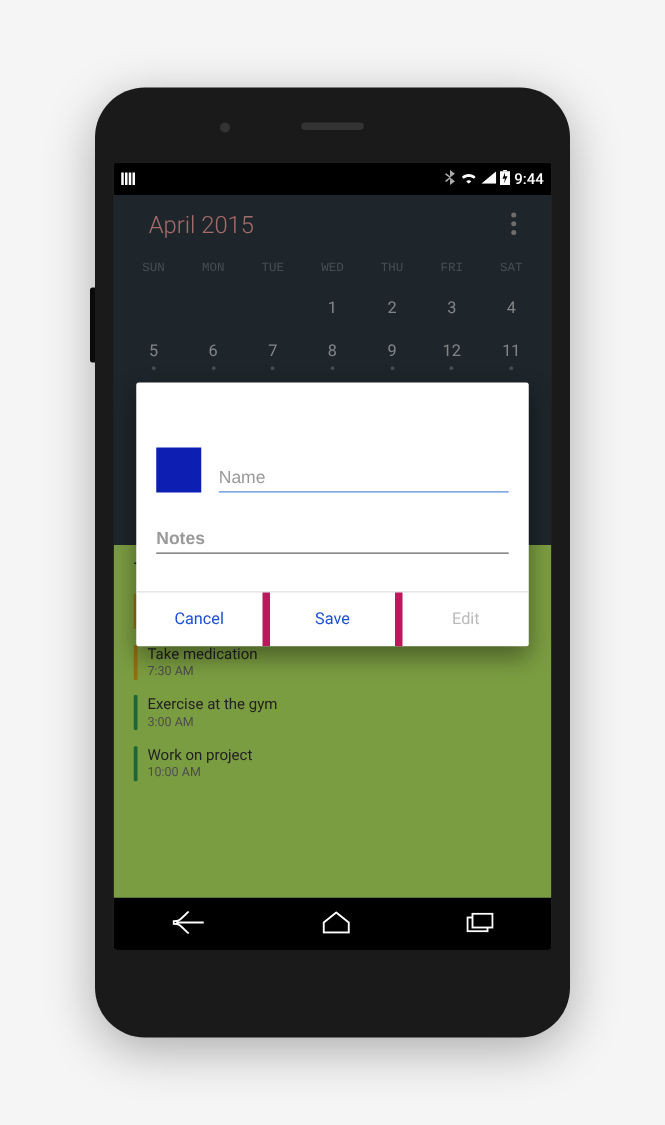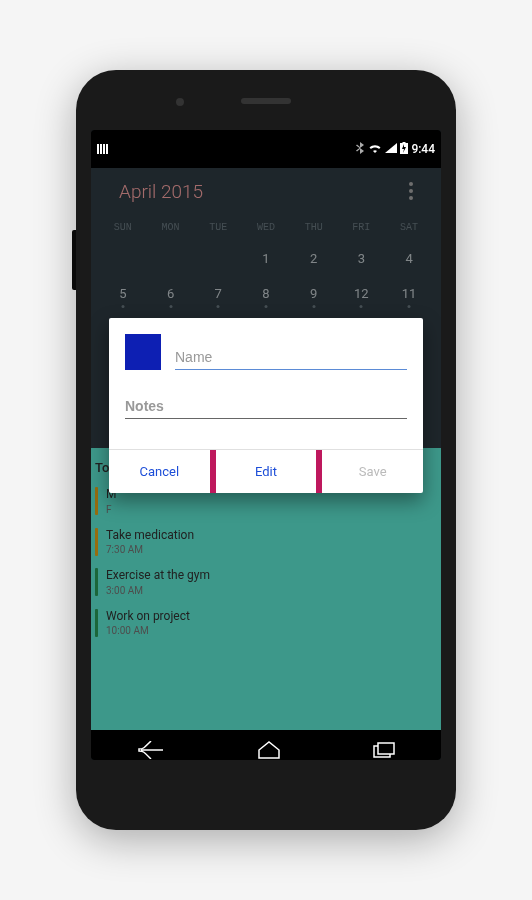--- a/index.html
+++ b/index.html
@@ -52,21 +52,21 @@
     }
     .screen {
       width: 100%;
       height: 100%;
       background: #2f3b42;
       border-radius: 3px;
       overflow: hidden;
       position: relative;
     }
     .status-bar {
-      height: 38px;
+      height: 26px;
       background: #000;
       display: flex;
       align-items: center;
       justify-content: space-between;
       padding: 0 6px;
       color: #fff;
       font-size: 12px;
     }
     .status-left { display: flex; gap: 4px; }
     .status-right { display: flex; gap: 3px; align-items: center; font-weight: 500; }
@@ -128,22 +128,22 @@
       background: rgba(255,255,255,0.1);
       border-radius: 50%;
       z-index: -1;
     }
     .events-section {
       position: absolute;
       left: 0;
       right: 0;
       top: 280px;
       bottom: 0;
-      background: #5eead4;
-      padding: 10px 0;
+      background: #bef264;
+      padding: 10px 12px;
     }
     .today-label { font-size: 13px; font-weight: 500; color: #333; margin: 2px 0 0 4px; }
     .event-row {
       display: flex;
       align-items: flex-start;
       gap: 8px;
       margin: 12px 0 0 4px;
     }
     .event-bar { width: 3px; height: 28px; border-radius: 1px; }
     .event-text { font-size: 12px; color: #333; line-height: 1.3; }
@@ -157,21 +157,21 @@
     .dialog {
       position: absolute;
       left: 18px;
       right: 18px;
       top: 150px;
       background: #fff;
       border-radius: 2px;
       z-index: 20;
       box-shadow: 0 8px 20px rgba(0,0,0,0.4);
     }
-    .dialog-body { padding: 16px 16px 8px 16px; }
+    .dialog-body { padding: 6px 16px 8px 16px; margin-top: 46px; }
     .dialog-row1 {
       display: flex;
       align-items: flex-end;
       gap: 14px;
       margin-bottom: 24px;
     }
     .color-swatch {
       width: 36px;
       height: 36px;
       background: #0d1fb3;
@@ -354,22 +354,22 @@
       <div class="dialog">
         <div class="dialog-body">
           <div class="dialog-row1">
             <div class="color-swatch"></div>
             <input class="input-line name" placeholder="Name" style="">
           </div>
           <input class="input-full" placeholder="Notes" style="">
         </div>
         <div class="dialog-buttons">
           <div class="dialog-btn">Cancel</div>
+          <div class="dialog-btn">Save</div>
           <div class="dialog-btn">Edit</div>
-          <div class="dialog-btn">Save</div>
         </div>
       </div>
 
     </div>
 
     <div class="nav-bar">
       <span class="nav-icon">
         <svg width="28" height="18" viewBox="0 0 28 18">
             <path d="M14 0 C 6 8 6 8 2 8 L2 10 C 6 10 6 10 14 18 M 4 9 L 26 9" stroke="#fff" stroke-width="1.5" fill="none"></path>
           </svg>

